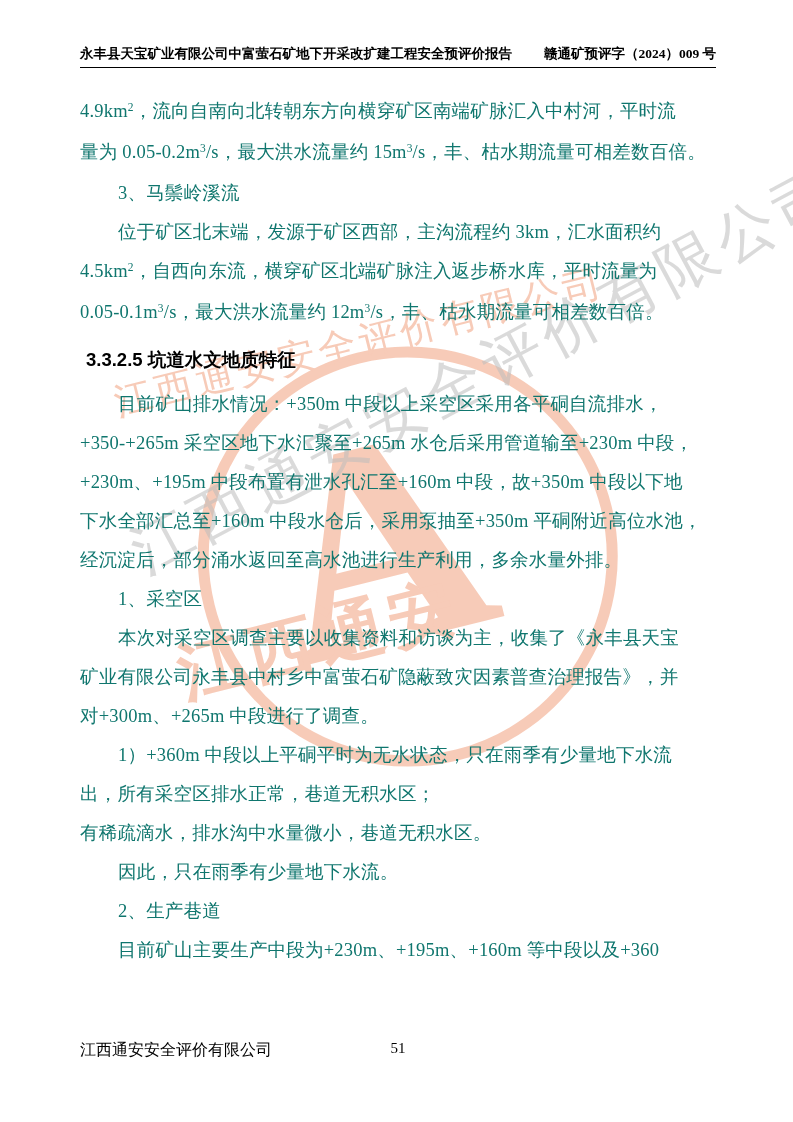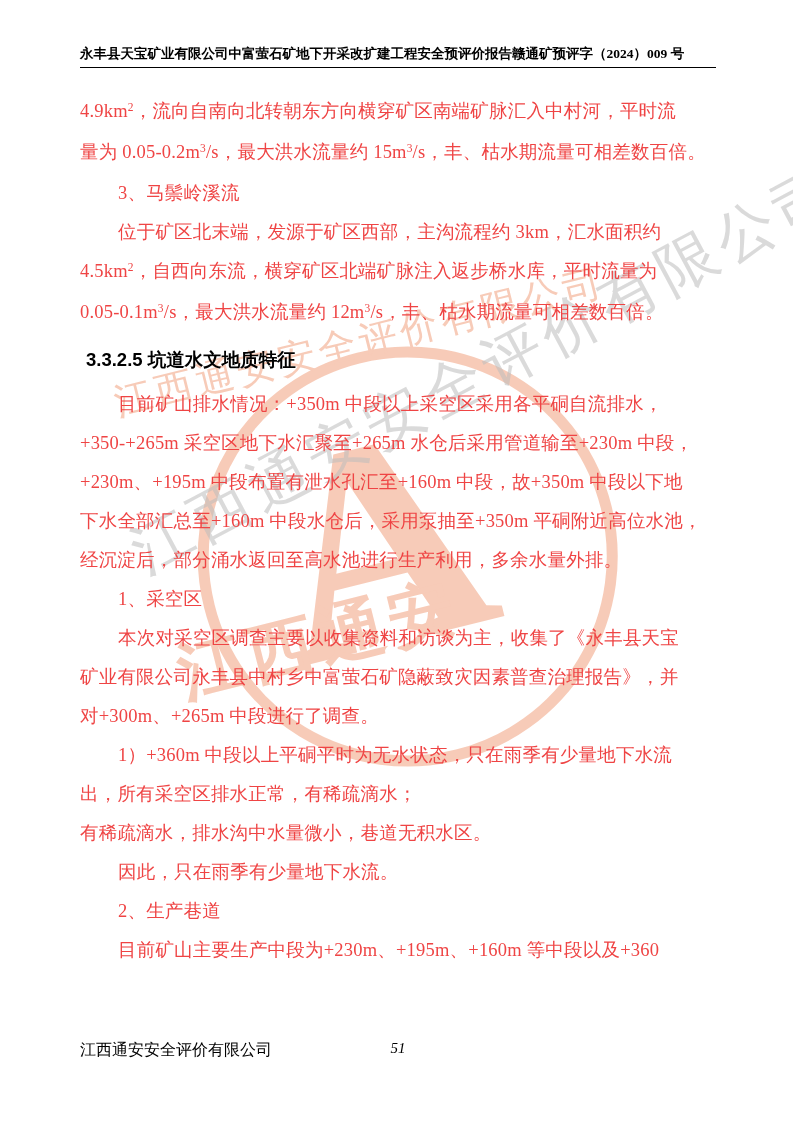--- a/index.html
+++ b/index.html
@@ -99,20 +99,21 @@
   
   .header {
     position: absolute;
     left: 80px;
     top: 45px;
     width: 636px;
     z-index: 10;
   }
   .header-row {
     display: flex;
+    justify-content: space-between;
     align-items: baseline;
     font-size: 13.5px;
     font-family: "Liberation Serif", serif;
     font-weight: bold;
     color: #000;
     white-space: nowrap;
   }
   .header-rule {
     margin-top: 4px;
     border-bottom: 1.2px solid #000;
@@ -124,21 +125,21 @@
     position: absolute;
     left: 80px;
     top: 92px;
     width: 636px;
     z-index: 10;
   }
   p.line {
     margin: 0;
     font-size: 18.5px;
     line-height: 39px;
-    color: #ef4444;
+    color: #0f766e;
     font-family: "Liberation Serif", serif;
     letter-spacing: 0.2px;
     white-space: nowrap;
   }
   p.indent {
     text-indent: 38px;
   }
   .heading {
     font-weight: bold;
     font-size: 18.5px;
@@ -176,21 +177,20 @@
   }
   .footer-page {
     position: absolute;
     left: 0;
     top: 0;
     width: 636px;
     text-align: center;
     font-size: 15px;
     font-family: "Liberation Serif", serif;
     color: #000;
-    font-style: italic;
   }
 </style>
 </head>
 <body>
 
 <div class="page">
 
   <div class="watermark">
     <div class="wm-stamp">
       <div class="wm-ring"></div>
@@ -223,21 +223,21 @@
     <p class="line indent">目前矿山排水情况：+350m 中段以上采空区采用各平硐自流排水，</p>
     <p class="line">+350-+265m 采空区地下水汇聚至+265m 水仓后采用管道输至+230m 中段，</p>
     <p class="line">+230m、+195m 中段布置有泄水孔汇至+160m 中段，故+350m 中段以下地</p>
     <p class="line">下水全部汇总至+160m 中段水仓后，采用泵抽至+350m 平硐附近高位水池，</p>
     <p class="line">经沉淀后，部分涌水返回至高水池进行生产利用，多余水量外排。</p>
     <p class="line indent">1、采空区</p>
     <p class="line indent">本次对采空区调查主要以收集资料和访谈为主，收集了《永丰县天宝</p>
     <p class="line">矿业有限公司永丰县中村乡中富萤石矿隐蔽致灾因素普查治理报告》，并</p>
     <p class="line">对+300m、+265m 中段进行了调查。</p>
     <p class="line indent">1）+360m 中段以上平硐平时为无水状态，只在雨季有少量地下水流</p>
-    <p class="line">出，所有采空区排水正常，有稀疏滴水；</p>
+    <p class="line">出，所有采空区排水正常，巷道无积水区；</p>
     <p class="line">有稀疏滴水，排水沟中水量微小，巷道无积水区。</p>
     <p class="line indent">因此，只在雨季有少量地下水流。</p>
     <p class="line indent">2、生产巷道</p>
     <p class="line indent">目前矿山主要生产中段为+230m、+195m、+160m 等中段以及+360</p>
   </div>
 
   <div class="footer">
     <div class="footer-inner">
       <span class="footer-left">江西通安安全评价有限公司</span>
       <span class="footer-page">51</span>

